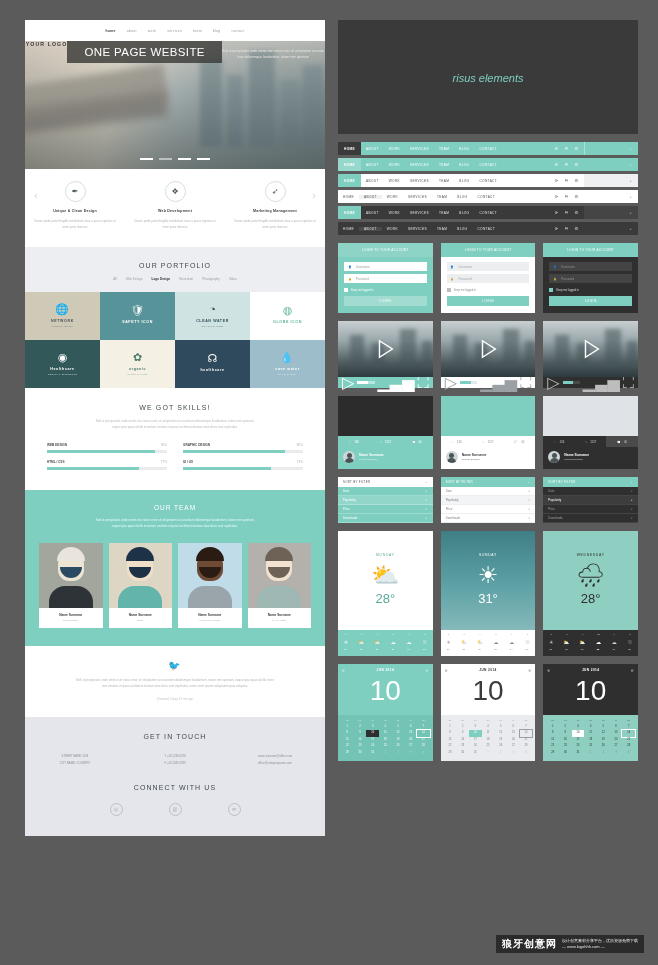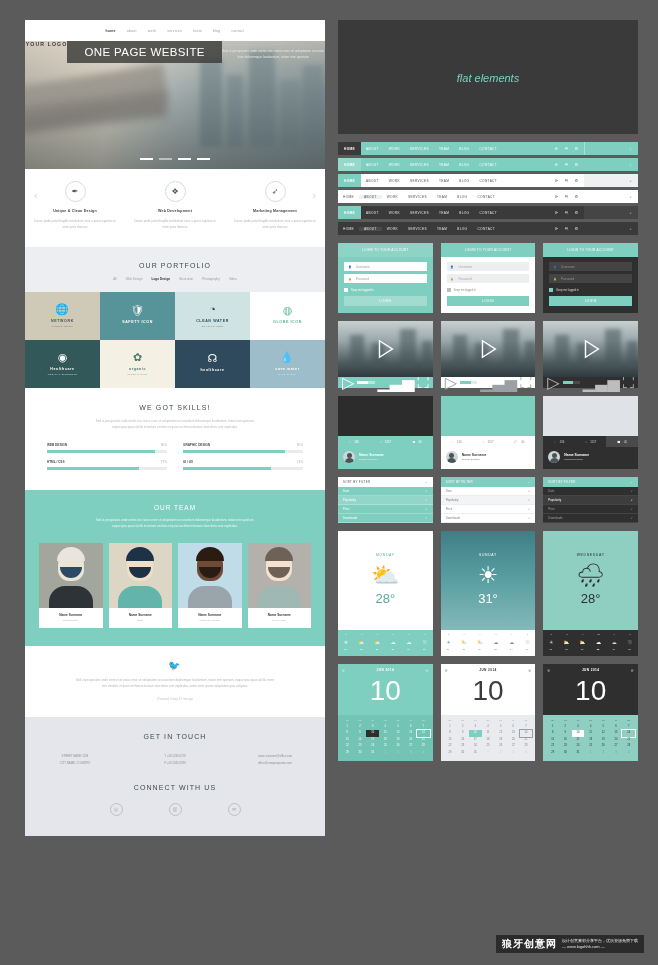--- a/index.html
+++ b/index.html
@@ -498,21 +498,21 @@
               <i>✉</i>
             </div>
         </div>
       </div>
     </div>
   </div>
 
   <div class="col-right">
 
     <div class="kit-hero">
-      <h2>flat elements</h2>
+      <h2>risus elements</h2>
     </div>
 
     <div class="navbars" id="navbars">
         <div class="nb nb1">
           <div class="home">HOME</div>
           <div class="items">
             <span class="">ABOUT</span>
             <span class="">WORK</span>
             <span class="">SERVICES</span>
             <span class="">TEAM</span>

